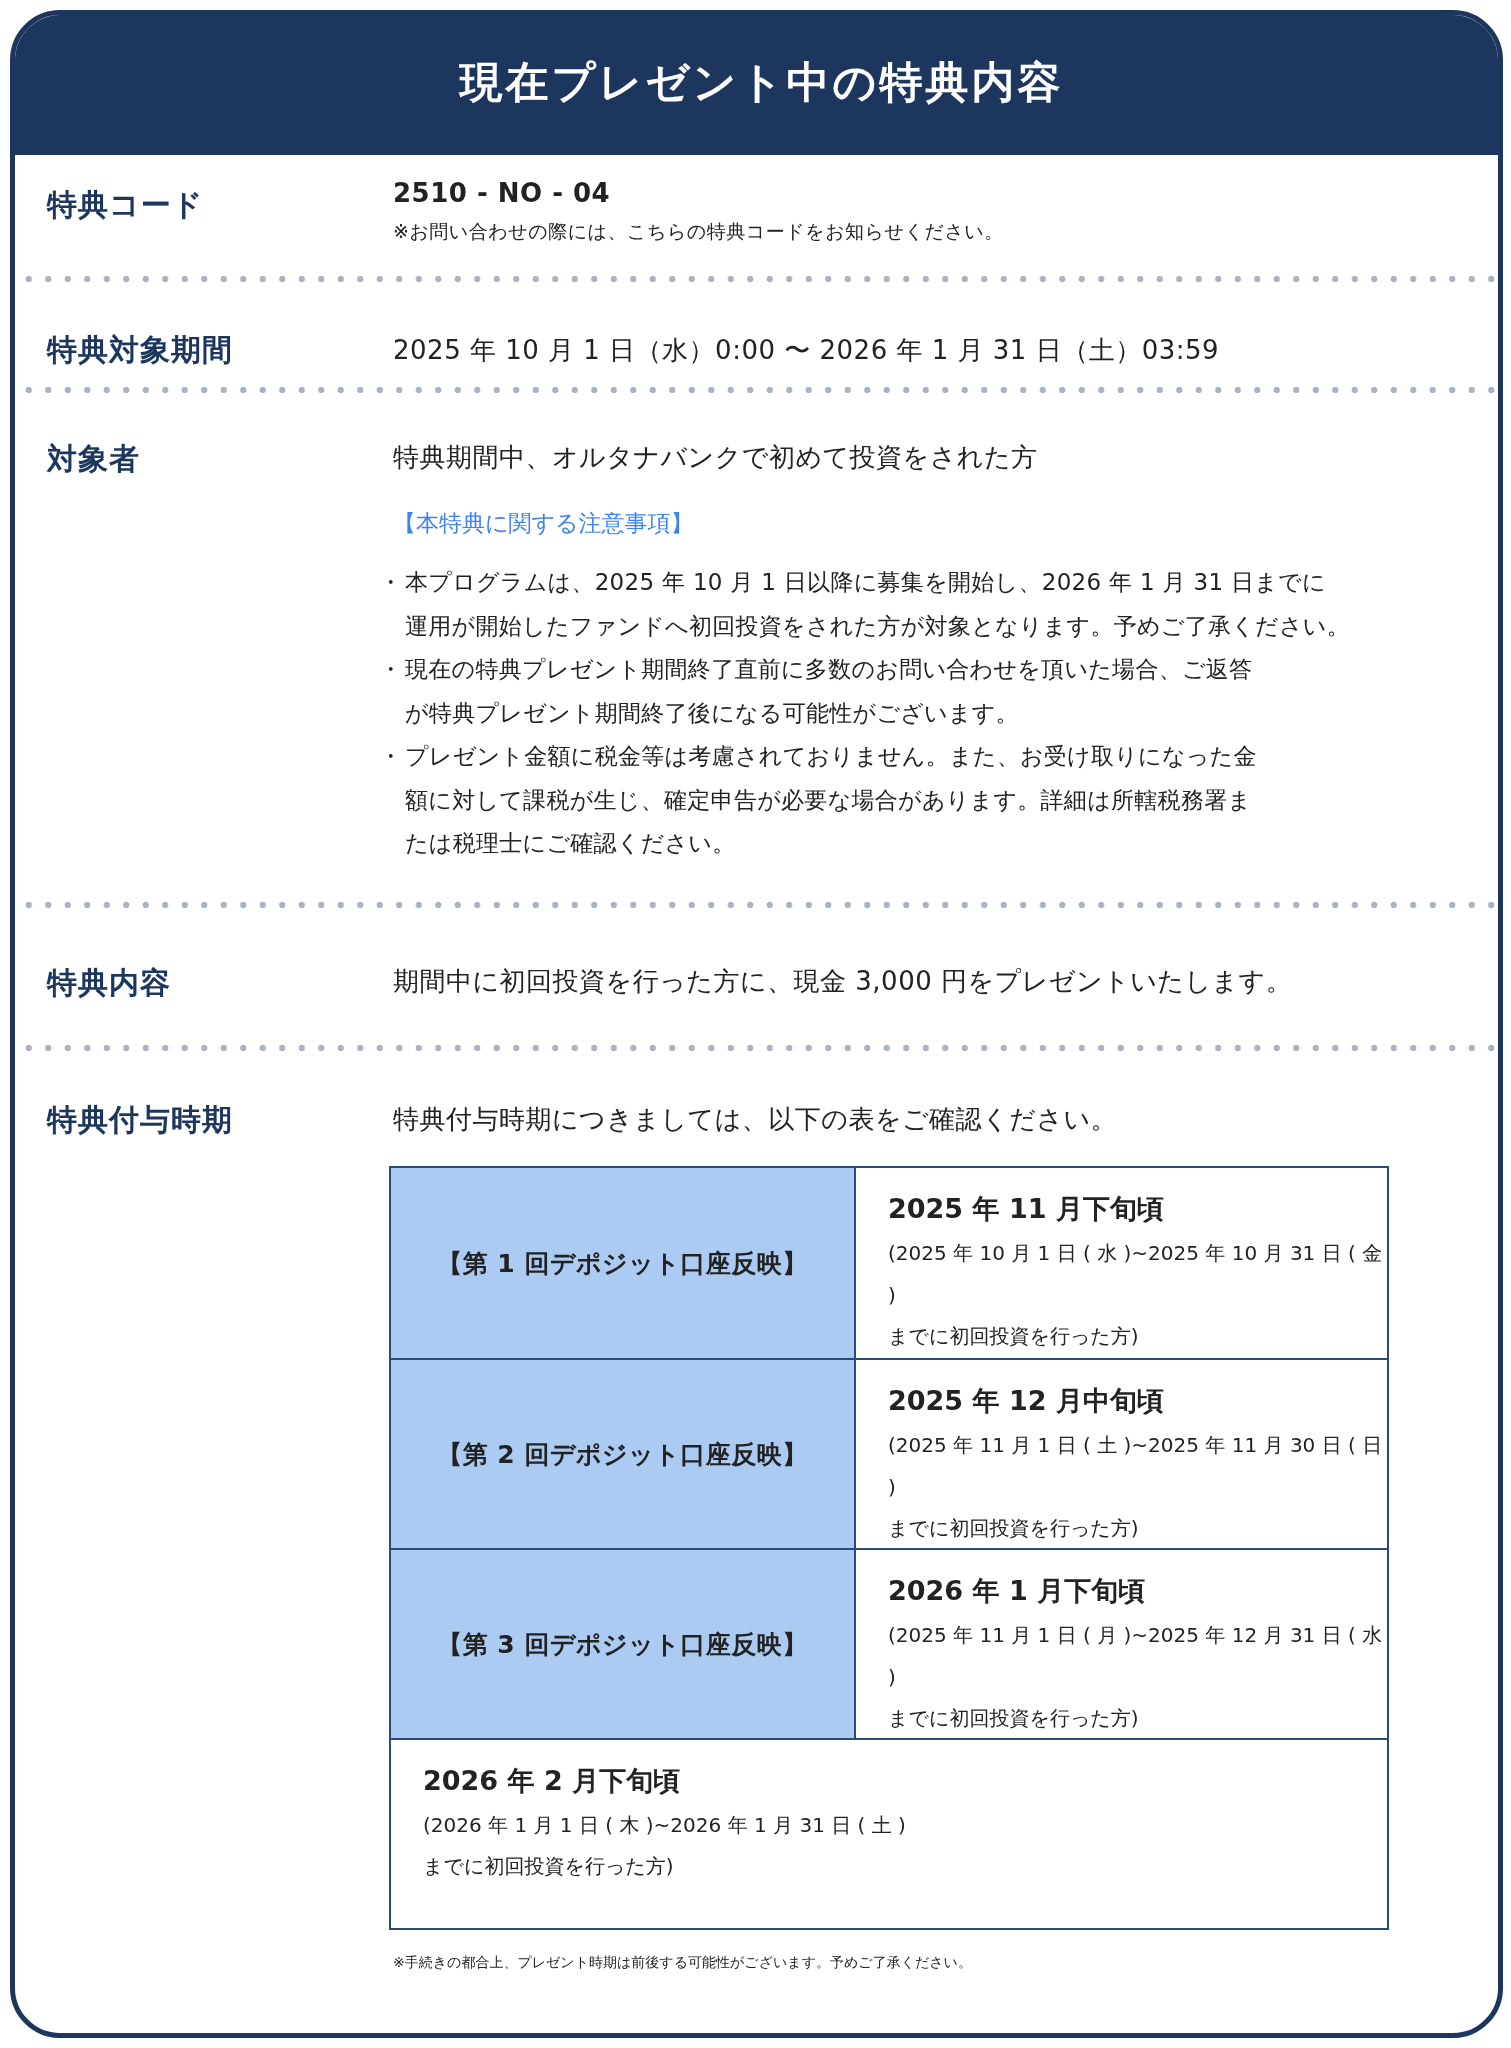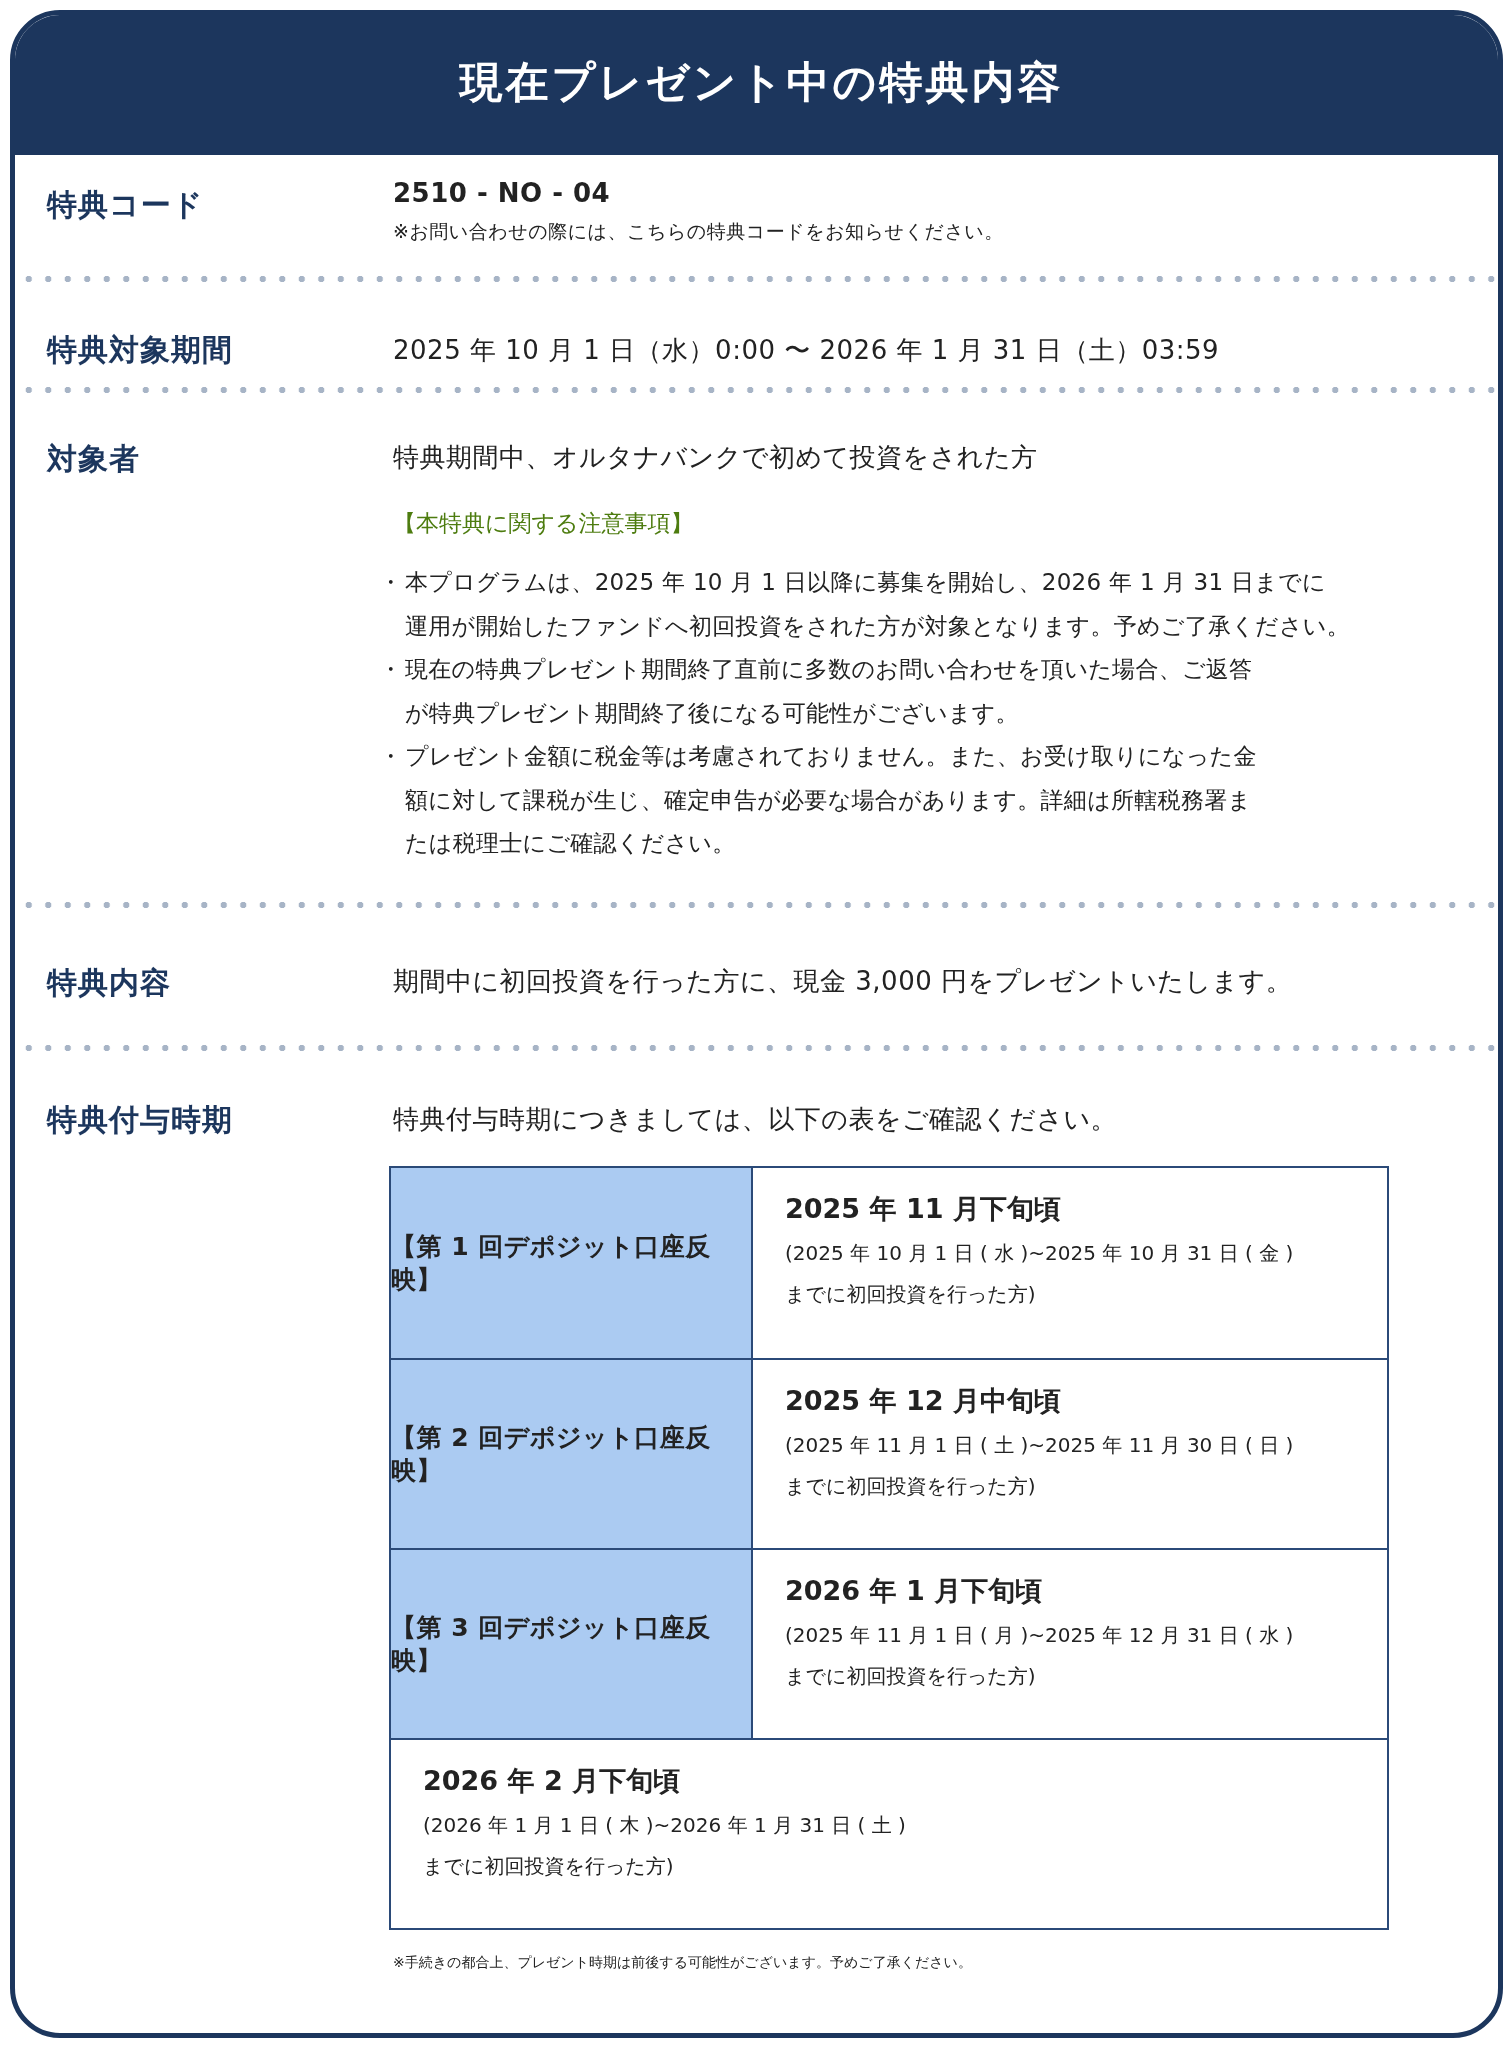--- a/index.html
+++ b/index.html
@@ -21,33 +21,33 @@
     background-image: radial-gradient(circle, #a7b4c6 3px, transparent 3.5px);
     background-size: 19.5px 8px; background-repeat: repeat-x; background-position: 4px 0;
   }
 
   .label {
     position: absolute; left: 32px; color: #1c365d; font-size: 30px; font-weight: bold;
     line-height: 40px; letter-spacing: 1px;
   }
   .value { position: absolute; left: 378px; font-size: 26px; line-height: 40px; color: #222; letter-spacing: 0.5px; }
   .value.bold { font-weight: bold; }
-  .notice-heading { position: absolute; left: 378px; font-size: 23px; line-height: 34px; color: #4d7c0f; }
+  .notice-heading { position: absolute; left: 378px; font-size: 23px; line-height: 34px; color: #3b82f6; }
   .notes { position: absolute; left: 368px; width: 1120px; }
   .note { font-size: 23px; line-height: 43.5px; padding-left: 22px; position: relative; color: #222; letter-spacing: 0.3px; }
   .note::before { content: "・"; position: absolute; left: -4px; top: 0; }
 
   .table {
     position: absolute; left: 374px; top: 1151px; width: 1000px;
     border: 2px solid #2b4a78; border-collapse: collapse;
   }
   .trow { display: flex; height: 190px; border-top: 2px solid #2b4a78; }
   .trow:first-child { border-top: none; }
   .tcell-label {
-    width: 362px; background: #abcbf2; border-right: 2px solid #2b4a78;
+    width: 465px; background: #abcbf2; border-right: 2px solid #2b4a78;
     display: flex; align-items: center; justify-content: center;
     font-size: 25px; font-weight: bold; color: #222; letter-spacing: 0.5px;
   }
   .tcell-value { flex: 1; padding: 18px 0 8px 32px; }
   .t-date { font-size: 27px; font-weight: bold; line-height: 46px; color: #222; }
   .t-range { font-size: 20px; line-height: 42px; color: #222; }
   .t-tail { font-size: 20px; line-height: 40px; color: #222; }
 
   .footnote { position: absolute; left: 378px; top: 1930px; font-size: 14px; line-height: 34px; color: #222; }
 </style>

